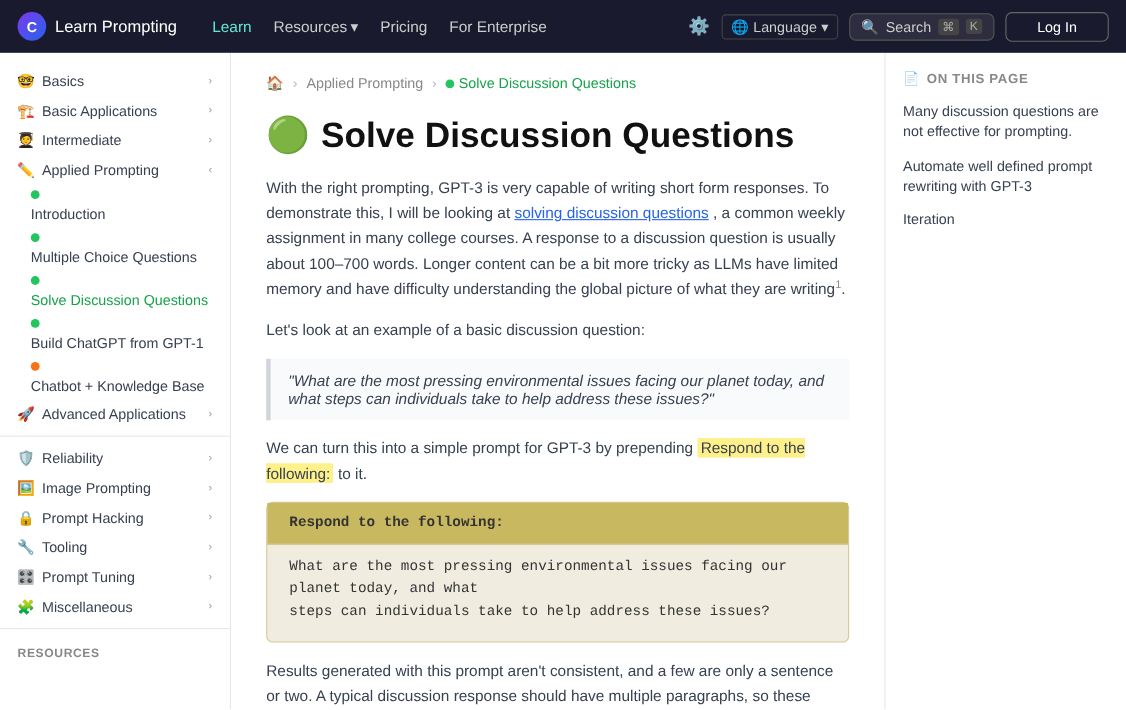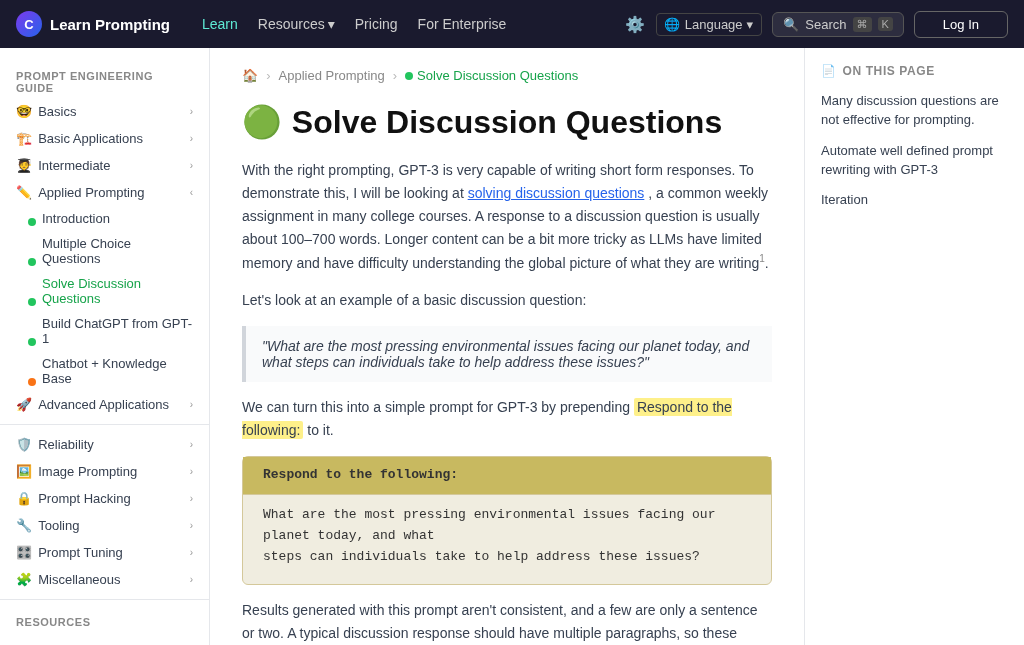--- a/index.html
+++ b/index.html
@@ -12,21 +12,21 @@
       display: flex;
       align-items: center;
       padding: 0 16px;
       height: 48px;
       gap: 20px;
       flex-shrink: 0;
       z-index: 10;
     }
     .logo-area { display: flex; align-items: center; gap: 8px; margin-right: 12px; }
     .logo-circle { width: 26px; height: 26px; border-radius: 50%; background: linear-gradient(135deg, #7c3aed, #2563eb); display: flex; align-items: center; justify-content: center; color: #fff; font-size: 13px; font-weight: bold; }
-    .logo-text { font-size: 15px; font-weight: 700; color: #fff; }
+    .logo-text { font-size: 15px; font-weight: 400; color: #fff; }
     .nav-link { color: #ccc; font-size: 14px; cursor: pointer; text-decoration: none; }
     .nav-link.active { color: #5eead4; }
     .nav-link-resources { display: flex; align-items: center; gap: 3px; }
     .nav-spacer { flex: 1; }
     .nav-icons { display: flex; align-items: center; gap: 10px; }
     .nav-icon-btn { color: #aaa; font-size: 16px; cursor: pointer; display: flex; align-items: center; }
     .lang-btn { display: flex; align-items: center; gap: 4px; color: #ccc; font-size: 13px; cursor: pointer; border: 1px solid #444; border-radius: 4px; padding: 3px 8px; }
     .search-box { display: flex; align-items: center; background: #2d2d3f; border: 1px solid #555; border-radius: 6px; padding: 4px 10px; gap: 6px; color: #ccc; font-size: 13px; cursor: pointer; }
     .search-box .kbd { background: #444; border-radius: 3px; padding: 1px 4px; font-size: 11px; color: #aaa; }
     .login-btn { background: transparent; border: 1px solid #666; color: #fff; border-radius: 6px; padding: 5px 28px; cursor: pointer; font-size: 13px; }
@@ -49,23 +49,23 @@
       padding: 6px 16px;
       cursor: pointer;
       font-size: 13px;
       color: #374151;
       border-radius: 0;
     }
     .sidebar-item.expanded { color: #374151; }
     .sidebar-item .item-left { display: flex; align-items: center; gap: 6px; }
     .sidebar-item .chevron { font-size: 10px; color: #999; }
     .sidebar-sub-item {
-      display: flex; align-items: flex-end; gap: 6px;
+      display: flex; align-items: flex-start; gap: 6px;
       padding: 5px 16px 5px 28px;
-      cursor: pointer; font-size: 13px; color: #374151;
+      cursor: pointer; font-size: 13px; color: #374151; flex-direction: column;
     }
     .sidebar-sub-item.active { color: #16a34a; font-weight: 500; }
     .dot-green { width: 8px; height: 8px; background: #22c55e; border-radius: 50%; display: inline-block; flex-shrink: 0; }
     .dot-orange { width: 8px; height: 8px; background: #f97316; border-radius: 50%; display: inline-block; flex-shrink: 0; }
     .sidebar-divider { border: none; border-top: 1px solid #e5e7eb; margin: 6px 0; }
 
     
     .content-area { flex: 1; overflow-y: auto; padding: 20px 32px; }
 
     
@@ -125,21 +125,20 @@
       <span class="kbd">⌘</span>
       <span class="kbd">K</span>
     </div>
     <button class="login-btn">Log In</button>
   </div>
 </nav>
 
 <div class="main-layout">
 
   <aside class="sidebar">
-    <div class="sidebar-section-title">Prompt Engineering Guide</div>
 
     <div class="sidebar-item">
       <div class="item-left">
         <span>🤓</span>
         <span>Basics</span>
       </div>
       <span class="chevron">›</span>
     </div>
 
     <div class="sidebar-item">

